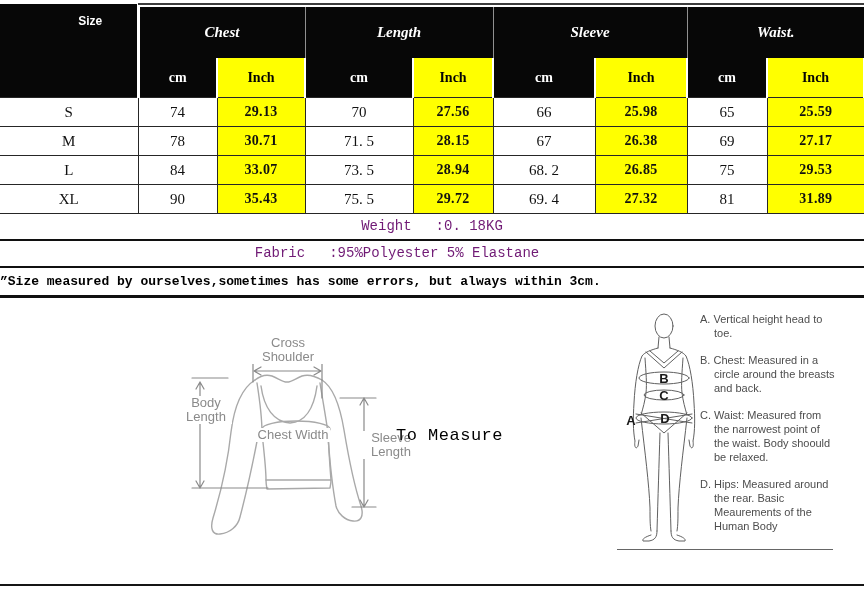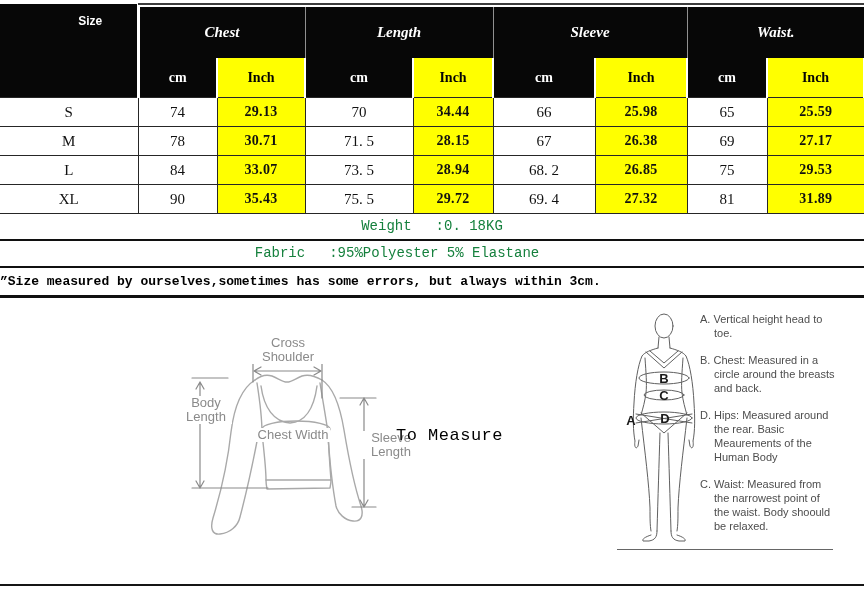--- a/index.html
+++ b/index.html
@@ -32,21 +32,21 @@
     font-family:"Liberation Serif", serif; font-size:15px; color:#111;
   }
   tbody td.inch-val { background:#ffff00; font-weight:bold; font-size:14px; letter-spacing:.3px; }
   tbody tr > td:first-child { border-left:none; }
   tbody tr > td:last-child  { border-right:none;margin-left:24px; }
   .top-hairline { position:absolute; top:3px; left:138px; width:726px; height:2px; background:#3c3c3c; }
 
   
   .info-row {
     height:25px; line-height:25px; border-bottom:2px solid #101010; text-align:center;
-    font-family:"Liberation Mono", monospace; font-size:14px; color:#15803d;
+    font-family:"Liberation Mono", monospace; font-size:14px; color:#701a75;
   }
   .info-val { margin-left:24px; }
   .fabric-row { padding-right:70px; }
   .note-row {
     height:27px; line-height:27px; border-bottom:3px solid #101010; text-align:left;
     padding-left:0; font-family:"Liberation Mono", monospace; font-weight:bold;
     font-size:13px; color:#000;
   }
 
   
@@ -108,21 +108,21 @@
         <th class="unit-th unit-cm">cm</th>
         <th class="unit-th unit-inch">Inch</th>
       </tr>
     </thead>
     <tbody>
       <tr>
         <td>S</td>
         <td>74</td>
         <td class="inch-val">29.13</td>
         <td>70</td>
-        <td class="inch-val">34.44</td>
+        <td class="inch-val">27.56</td>
         <td>66</td>
         <td class="inch-val">25.98</td>
         <td>65</td>
         <td class="inch-val">25.59</td>
       </tr>
       <tr>
         <td>M</td>
         <td>78</td>
         <td class="inch-val">30.71</td>
         <td>71. 5</td>
@@ -218,18 +218,18 @@
     </g>
     <text class="fig-label" x="26" y="122" text-anchor="middle">A</text>
     <text class="fig-label" x="59" y="80" text-anchor="middle">B</text>
     <text class="fig-label" x="59" y="97" text-anchor="middle">C</text>
     <text class="fig-label" x="60" y="120" text-anchor="middle">D</text>
   </svg>
 
   <div class="measure-notes">
     <div class="m-note">A. Vertical height head to toe.</div>
     <div class="m-note">B. Chest: Measured in a circle around the breasts and back.</div>
+    <div class="m-note">C. Waist: Measured from the narrowest point of the waist. Body shoould be relaxed.</div>
     <div class="m-note">D. Hips: Measured around the rear. Basic Meaurements of the Human Body</div>
-    <div class="m-note">C. Waist: Measured from the narrowest point of the waist. Body shoould be relaxed.</div>
   </div>
   <div class="figure-underline"></div>
   <div class="bottom-line"></div>
 </div>
 
 </body></html>

